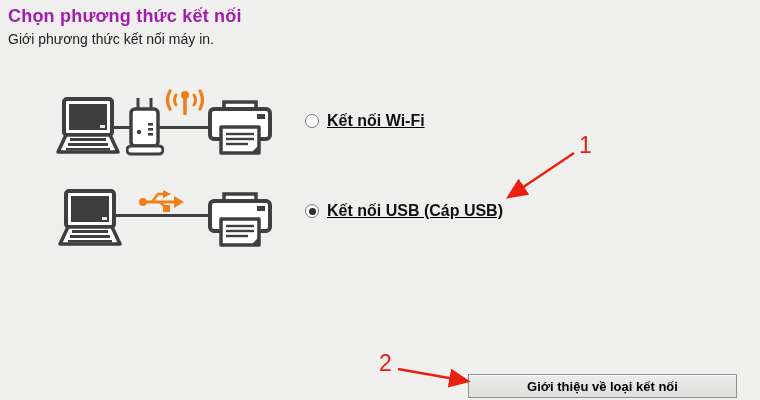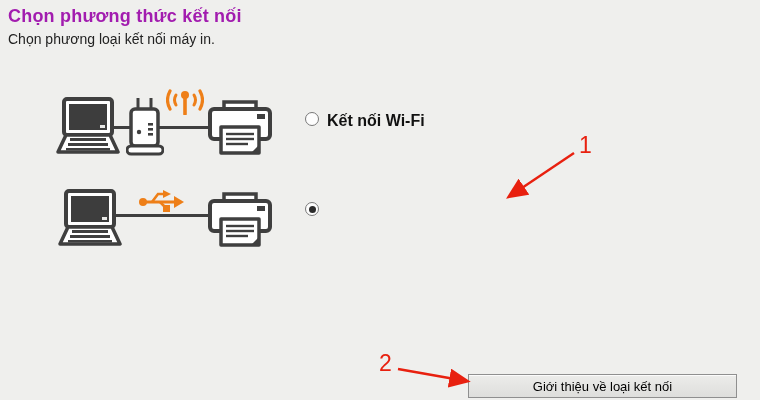--- a/index.html
+++ b/index.html
@@ -21,21 +21,21 @@
     font-size:14px;color:#222;
   }
 
   
   .conn-line{height:3px;background:#3f3f3f;z-index:1;}
 
   
   .icon{z-index:2;}
 
   
-  .radio-row{display:flex;gap:8px;z-index:3;cursor:default;}
+  .radio-row{display:flex;align-items:center;gap:8px;z-index:3;cursor:default;text-decoration:underline;}
   .radio-circle{
     width:12px;height:12px;border-radius:50%;
     border:1.5px solid #787878;background:#fdfdfd;
     display:inline-flex;align-items:center;justify-content:center;
     flex:0 0 auto;
   }
   .radio-row.selected .radio-circle::after{
     content:"";width:7px;height:7px;border-radius:50%;background:#2b2b2b;
   }
   .radio-label{
@@ -52,27 +52,28 @@
   
   .intro-button{
     left:468px;top:374px;width:269px;height:24px;
     background:linear-gradient(#ececea,#dededc);
     border:1px solid #8f8f8f;
     box-shadow:inset 0 1px 0 #fbfbfb;
     font-size:13px;color:#000;
     display:flex;align-items:center;justify-content:center;
     z-index:4;cursor:pointer;box-sizing:border-box;
     font-family:"Liberation Sans",sans-serif;
+    font-weight:bold;
   }
 </style>
 </head>
 <body>
 
 <div class="abs page-title">Chọn phương thức kết nối</div>
-<div class="abs page-subtitle">Chọn phương loại kết nối máy in.</div>
+<div class="abs page-subtitle">Giới phương thức kết nối máy in.</div>
 
 <div class="abs conn-line" style="left:110px;top:126px;width:106px;"></div>
 
 <svg class="abs icon" style="left:56px;top:96px;" width="64" height="60" viewBox="0 0 64 60">
   <rect x="8" y="3" width="48" height="36" rx="3" fill="#ffffff" stroke="#3f3f3f" stroke-width="4"></rect>
   <rect x="13" y="8" width="38" height="26" fill="#3d3d3d"></rect>
   <rect x="44" y="29" width="5" height="3" fill="#e8e8e6"></rect>
   <path d="M10 39 L54 39 L62 56 L2 56 Z" fill="#ffffff" stroke="#3f3f3f" stroke-width="3.5" stroke-linejoin="round"></path>
   <g fill="#3f3f3f">
     <rect x="14" y="42" width="36" height="3"></rect>
@@ -159,20 +160,21 @@
     <g stroke="#3f3f3f" stroke-width="2.4">
       <line x1="18" y1="34" x2="46" y2="34"></line>
       <line x1="18" y1="39" x2="46" y2="39"></line>
       <line x1="18" y1="44" x2="40" y2="44"></line>
     </g>
   </g>
 </svg>
 
 <div class="abs radio-row selected" style="left:305px;top:202px;">
   <span class="radio-circle"></span>
+  <span class="radio-label">Kết nối USB (Cáp USB)</span>
 </div>
 
 <svg id="annot-svg" class="abs">
   <defs>
     <marker id="arrowhead" markerWidth="9" markerHeight="8" refX="7" refY="4" orient="auto">
       <polygon points="0 0, 9 4, 0 8" fill="#e8200f"></polygon>
     </marker>
   </defs>
   <line x1="574" y1="153" x2="510" y2="196" stroke="#e8200f" stroke-width="2.4" marker-end="url(#arrowhead)"></line>
   <line x1="398" y1="369" x2="466" y2="381" stroke="#e8200f" stroke-width="2.4" marker-end="url(#arrowhead)"></line>

